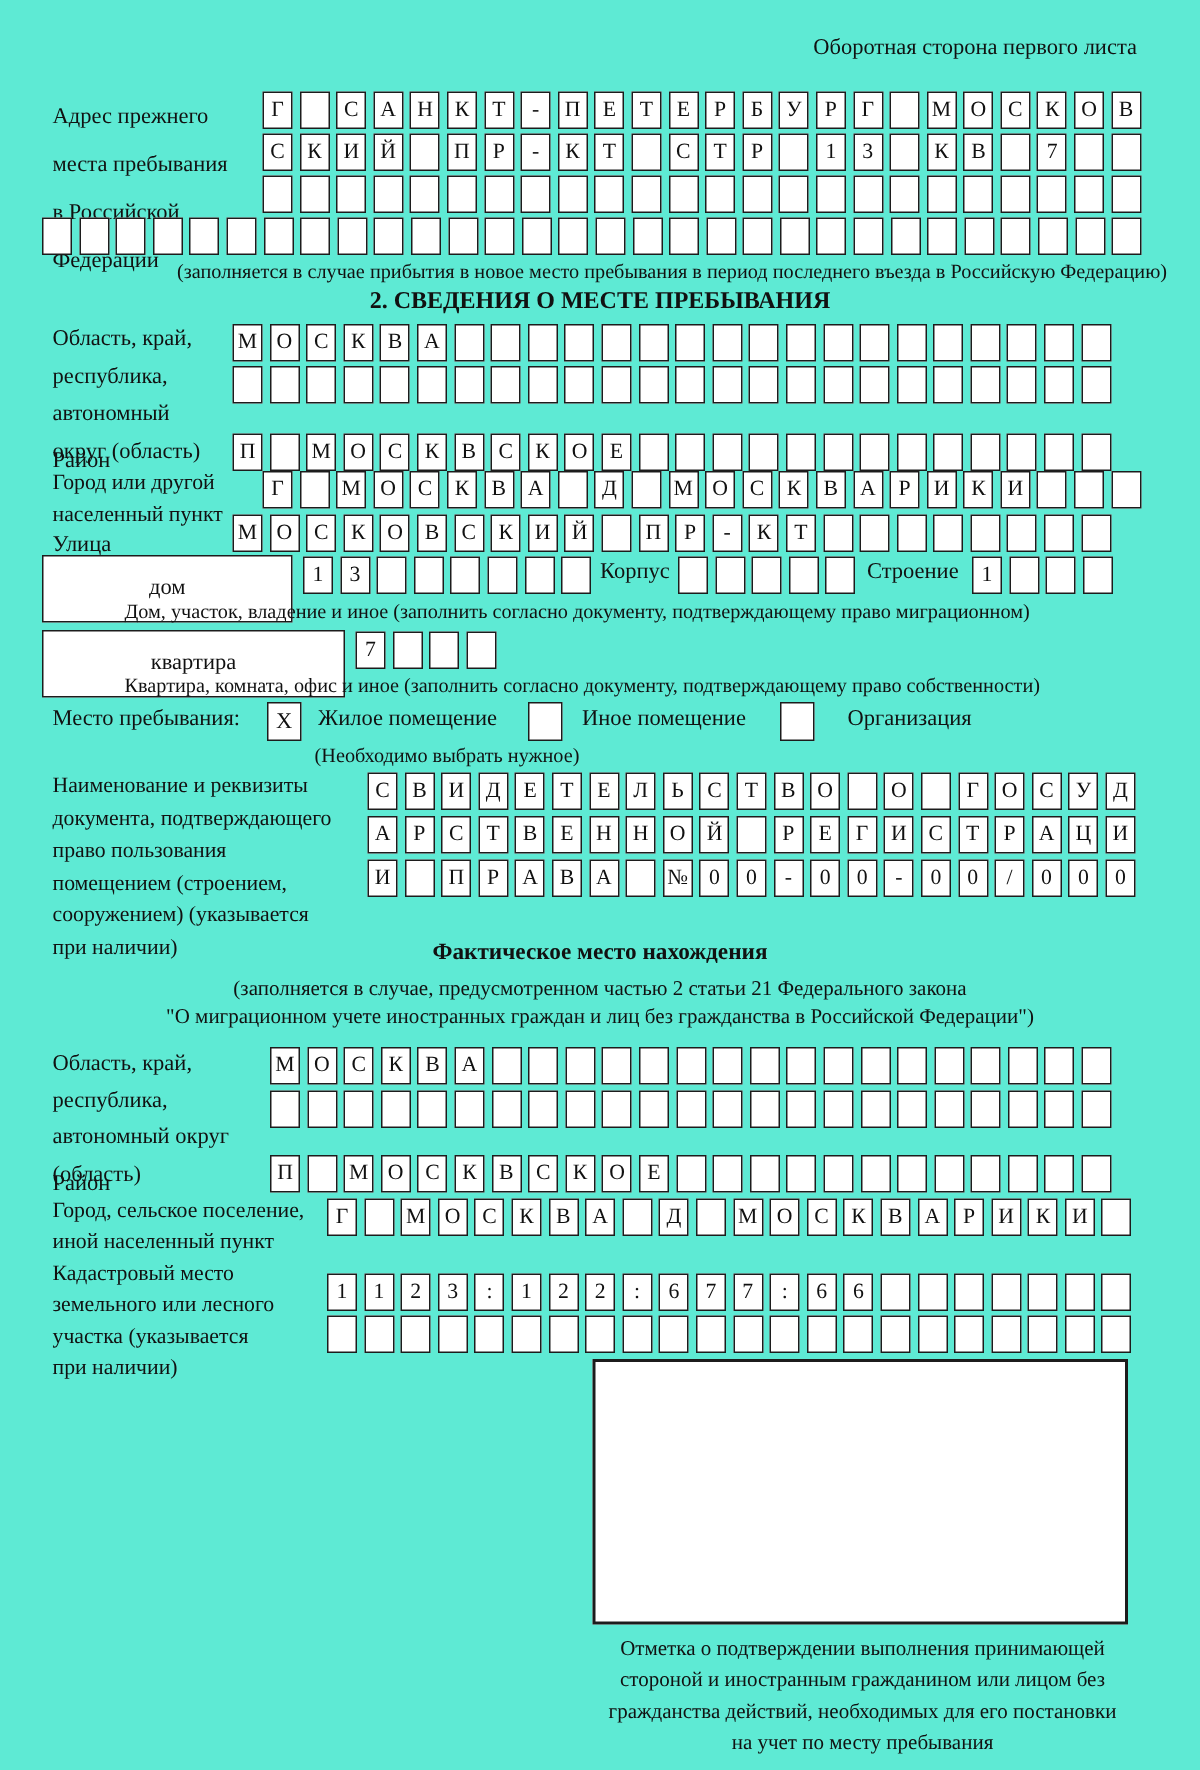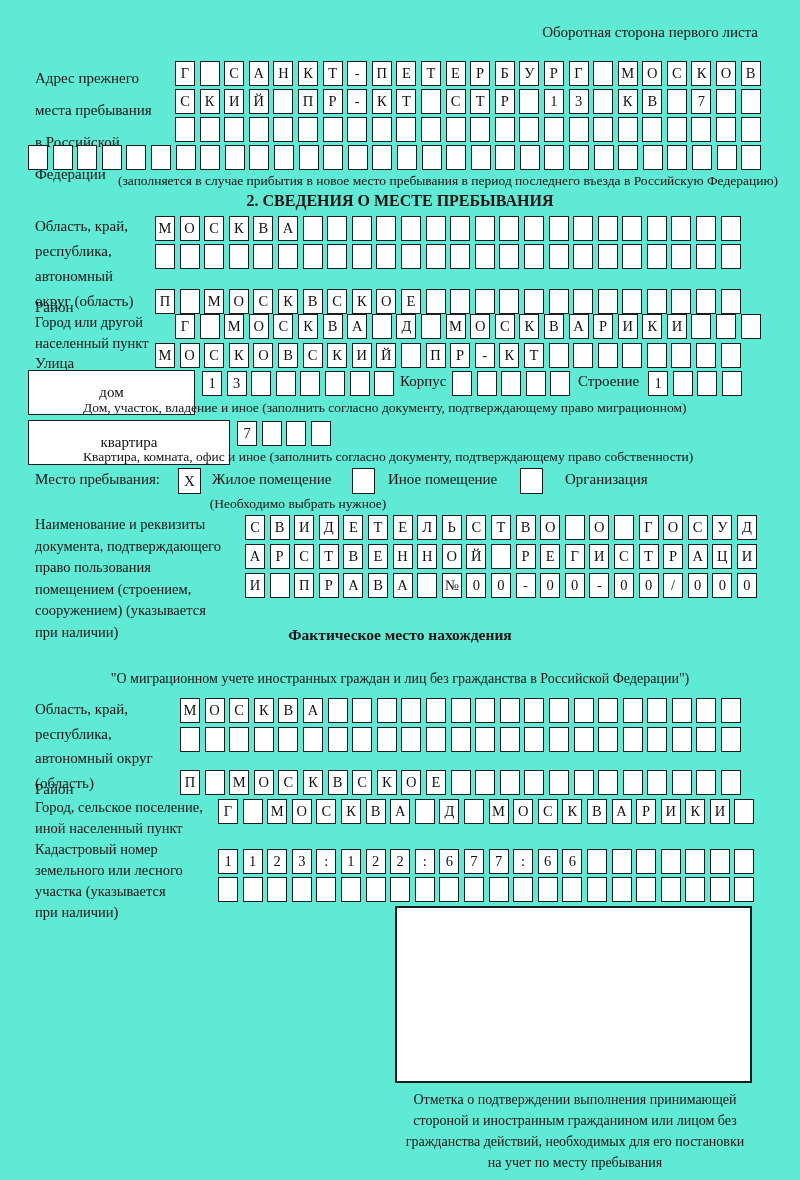--- a/index.html
+++ b/index.html
@@ -414,20 +414,21 @@
       <span class="box">-</span>
       <span class="box">0</span>
       <span class="box">0</span>
       <span class="box">/</span>
       <span class="box">0</span>
       <span class="box">0</span>
       <span class="box">0</span>
     </div>
 
   <div class="abs center bold" style="top:626px;font-size:15.5px;">Фактическое место нахождения</div>
+  <div class="abs center" style="top:652px;font-size:14px;">(заполняется в случае, предусмотренном частью 2 статьи 21 Федерального закона</div>
   <div class="abs center" style="top:671px;font-size:14px;">"О миграционном учете иностранных граждан и лиц без гражданства в Российской Федерации")</div>
 
   <div class="abs label" style="left:35px;top:697px;line-height:24.5px;">Область, край,
 республика,
 автономный округ
 (область)</div>
   <div class="abs boxrow" style="left:180px;top:698px;">
       <span class="box">М</span>
       <span class="box">О</span>
       <span class="box">С</span>
@@ -525,21 +526,21 @@
       <span class="box">К</span>
       <span class="box">В</span>
       <span class="box">А</span>
       <span class="box">Р</span>
       <span class="box">И</span>
       <span class="box">К</span>
       <span class="box">И</span>
       <span class="box"></span>
     </div>
 
-  <div class="abs small-label" style="left:35px;top:839px;">Кадастровый номер
+  <div class="abs small-label" style="left:35px;top:839px;">Кадастровый место
 земельного или лесного
 участка (указывается
 при наличии)</div>
   <div class="abs boxrow" style="left:218px;top:849px;">
       <span class="box">1</span>
       <span class="box">1</span>
       <span class="box">2</span>
       <span class="box">3</span>
       <span class="box">:</span>
       <span class="box">1</span>

